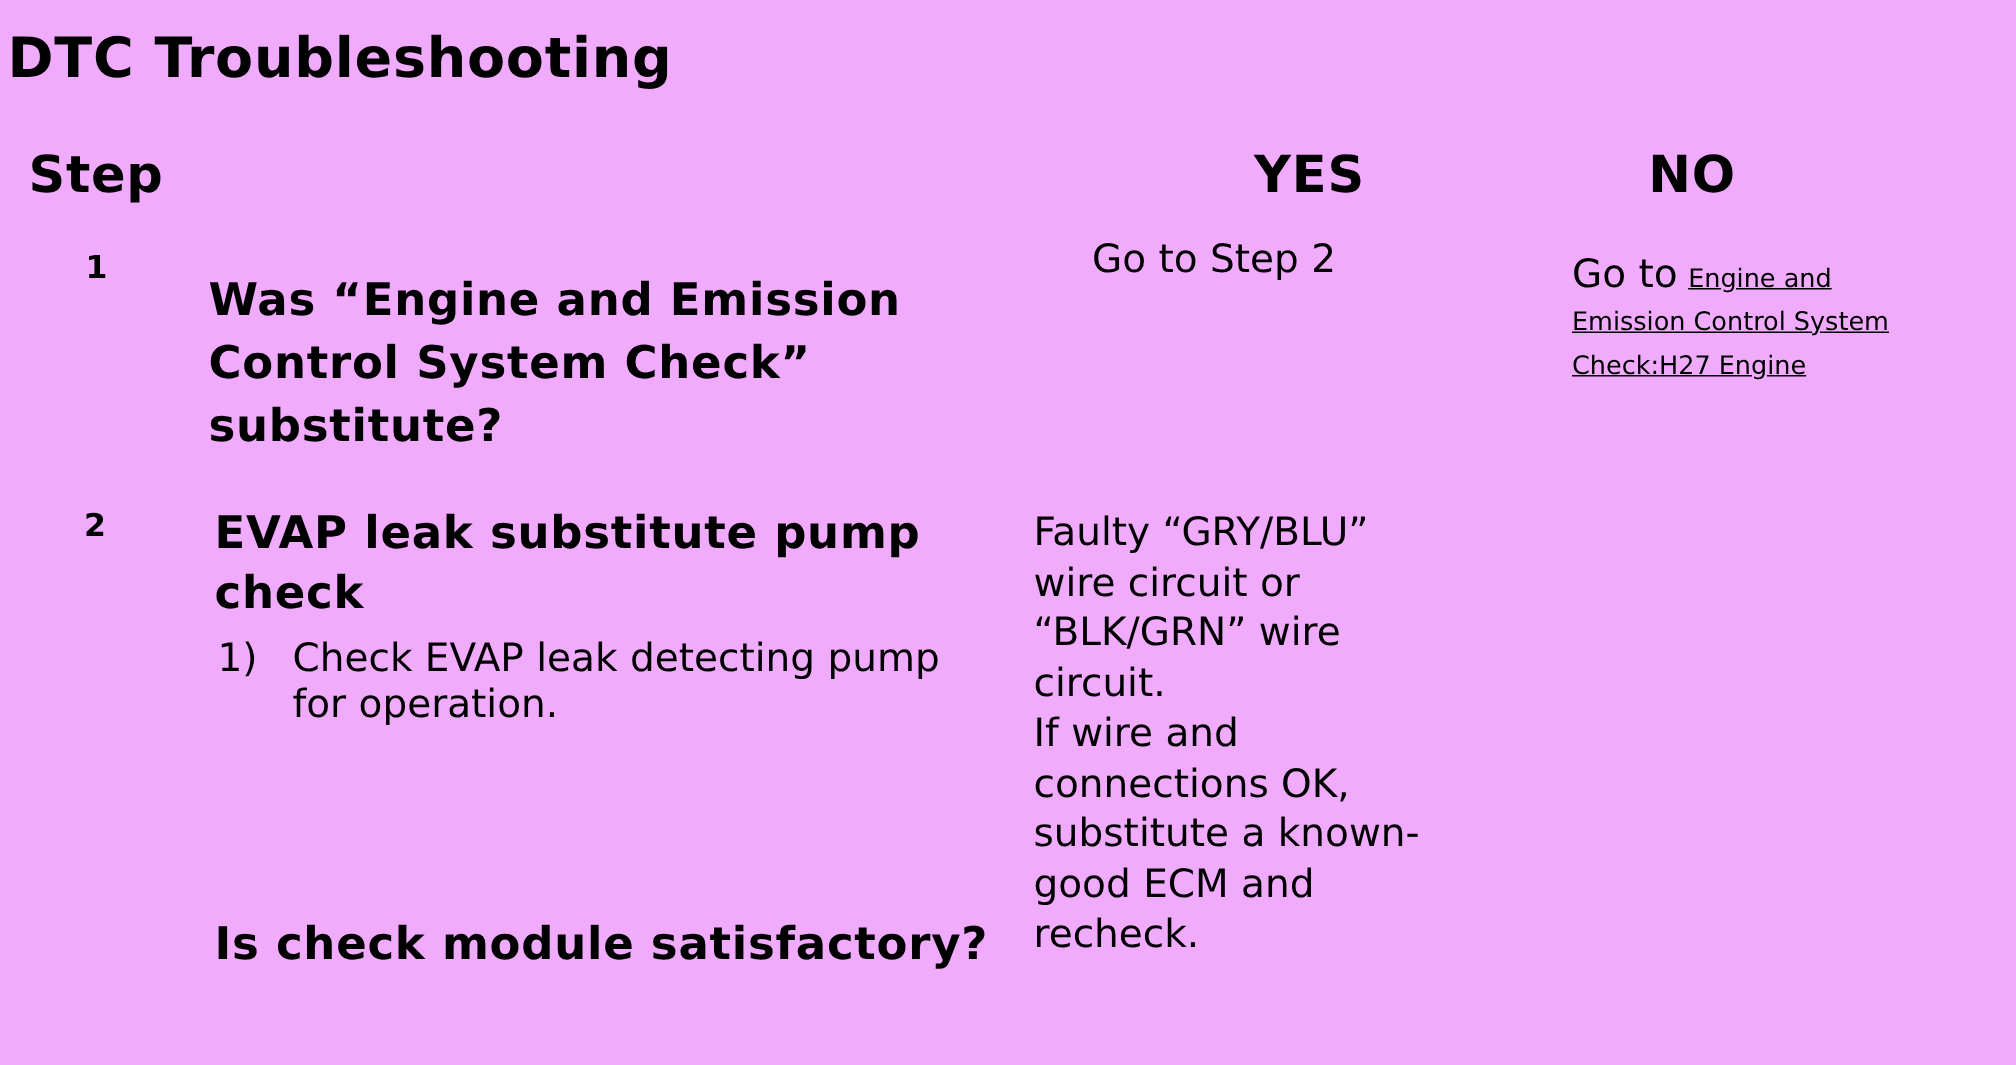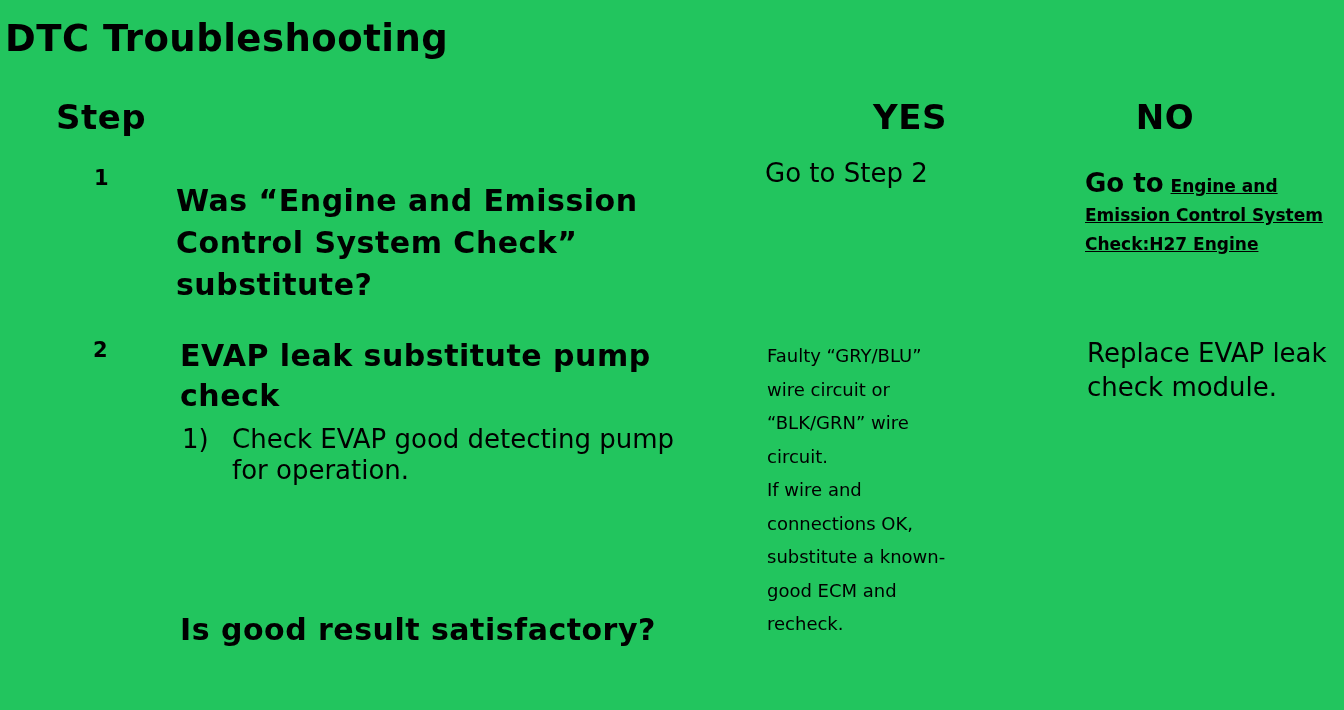--- a/index.html
+++ b/index.html
@@ -4,26 +4,26 @@
 <style>
   html, body {
     margin: 0;
     padding: 0;
     background: #ffffff;
   }
   .page {
     position: relative;
     width: 1344px;
     height: 710px;
-    background: #22c55e;
+    background: #f0abfc;
     color: #000000;
     font-family: "DejaVu Sans", "Liberation Sans", sans-serif;
     overflow: hidden;
   }
-  .abs { position: absolute; margin-left: 37px; }
+  .abs { position: absolute; }
   .pre { white-space: pre-line; }
 
   .title {
     left: 5px; top: 20px;
     font-size: 37px; font-weight: bold;
     line-height: 1; letter-spacing: 0.5px;
     margin: 0;
   }
 
   .col-header {
@@ -49,21 +49,21 @@
     font-size: 30px; font-weight: bold;
     line-height: 42px; letter-spacing: 0.5px;
   }
   .yes-1 {
     left: 728px; top: 156px; width: 300px;
     font-size: 26px; line-height: 34px;
     white-space: nowrap;
   }
   .no-1 {
     left: 1048px; top: 170px; width: 292px;
-    font-size: 26px; line-height: 26px; font-weight: bold;
+    font-size: 26px; line-height: 26px;
   }
   .no-1 .goto { margin-right: 7px; }
   .no-1 a.doc-link {
     color: #000000;
     font-size: 17px;
     text-decoration: underline;
     white-space: pre-line;
   }
 
   .action-h2 {
@@ -79,22 +79,22 @@
   .substep .num { width: 50px; flex: 0 0 50px; }
   .substep .txt { flex: 1; }
 
   .action-q2 {
     left: 143px; top: 612px;
     font-size: 30px; font-weight: bold;
     line-height: 36px; letter-spacing: 0.5px;
     white-space: nowrap;
   }
   .yes-2 {
-    left: 730px; top: 339px; width: 312px;
-    font-size: 18px; line-height: 33.5px;
+    left: 689px; top: 339px; width: 312px;
+    font-size: 26px; line-height: 33.5px;
   }
   .no-2 {
     left: 1050px; top: 336px; width: 290px;
     font-size: 26px; line-height: 34px;
   }
 </style>
 </head>
 <body>
 
 <div class="page">
@@ -114,29 +114,27 @@
     <span class="goto">Go to</span><a href="#" class="doc-link">Engine and
 Emission Control System
 Check:H27 Engine</a>
   </div>
 
   <div class="abs step-num step-2">2</div>
   <div class="abs action-h2 pre">EVAP leak substitute pump
 check</div>
   <div class="abs substep">
     <span class="num">1)</span>
-    <span class="txt pre">Check EVAP good detecting pump
+    <span class="txt pre">Check EVAP leak detecting pump
 for operation.</span>
   </div>
-  <div class="abs action-q2">Is good result satisfactory?</div>
+  <div class="abs action-q2">Is check module satisfactory?</div>
   <div class="abs yes-2 pre">Faulty “GRY/BLU”
 wire circuit or
 “BLK/GRN” wire
 circuit.
 If wire and
 connections OK,
 substitute a known-
 good ECM and
 recheck.</div>
-  <div class="abs no-2 pre">Replace EVAP leak
-check module.</div>
 
 </div>
 
 </body></html>

